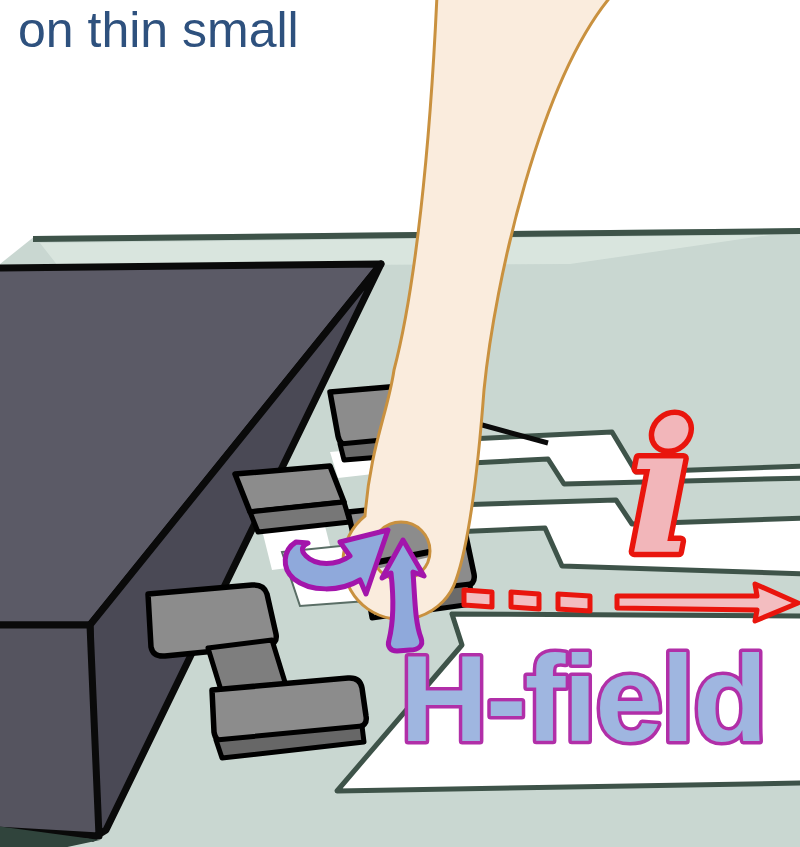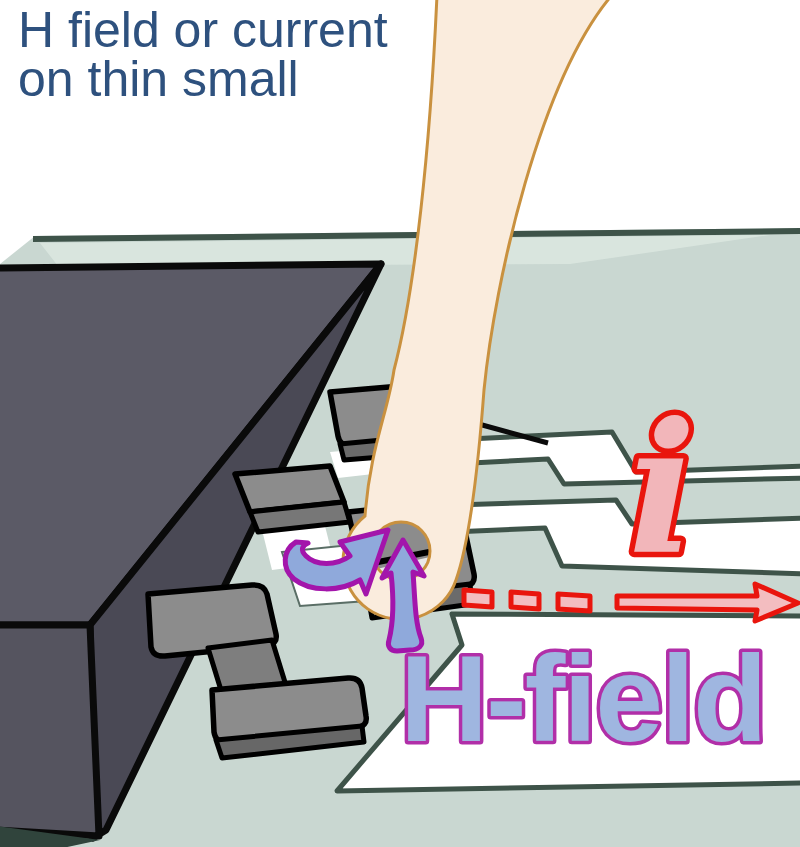--- a/index.html
+++ b/index.html
@@ -86,17 +86,16 @@
                C390,651 387,646 389,640
                C394,620 394,600 391,573
                L382,578 Z"></path>
     </g>
 
     <text class="svg-label-i" x="628" y="552" fill="#F2B6BA">i</text>
     <text class="svg-label-h" x="400" y="741" fill="#9FB6E0">H-field</text>
   </svg>
 
   <div id="title-block">
-    <div>H field or current</div>
     <div>on thin small</div>
   </div>
 
 </div>
 
 </body></html>

